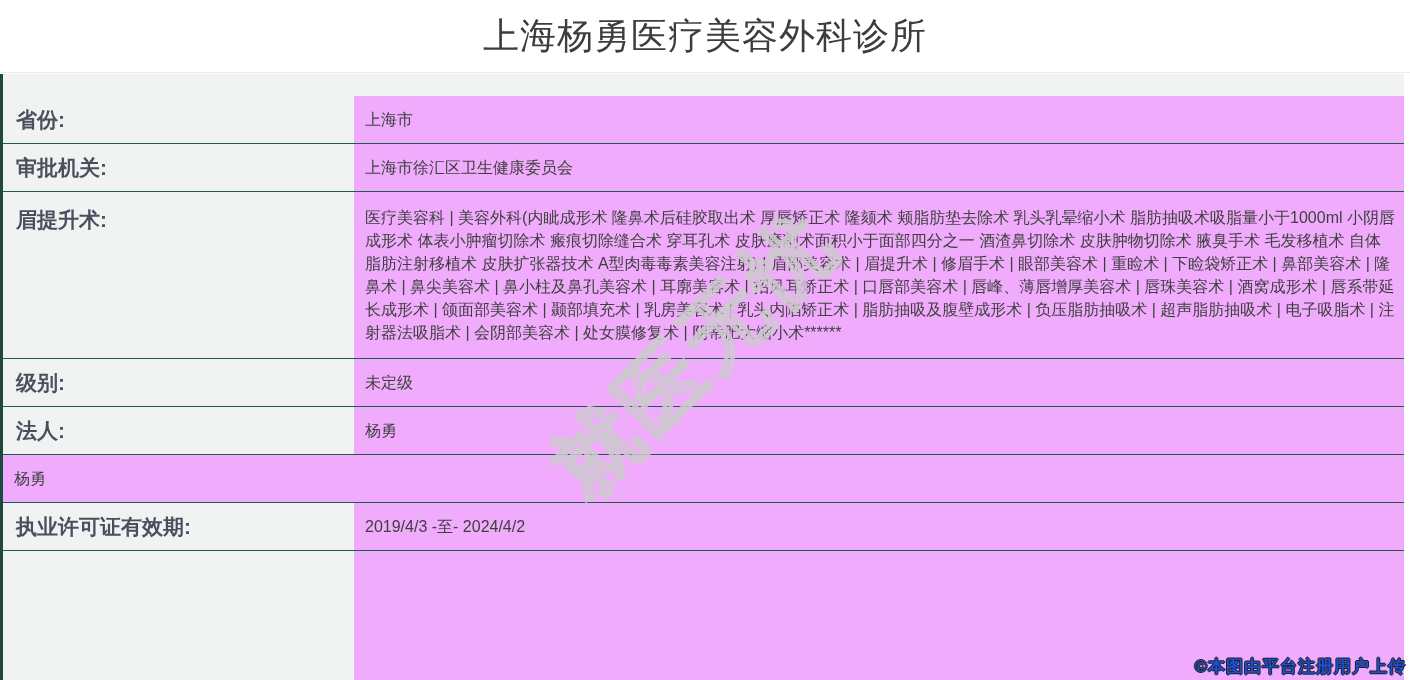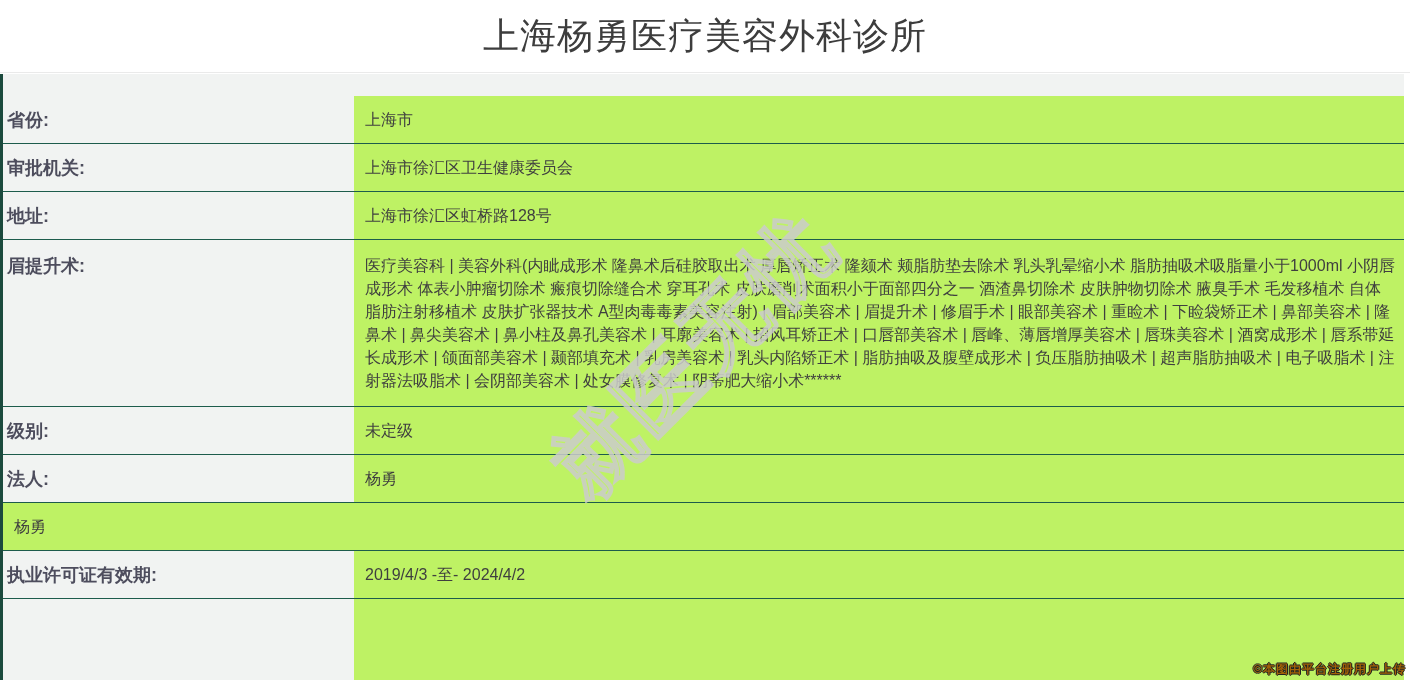--- a/index.html
+++ b/index.html
@@ -19,37 +19,37 @@
   .header{height:73px;display:flex;align-items:center;justify-content:center;
     background:#ffffff;border-bottom:1px solid #eaeaea;}
   .header h1{font-size:36px;font-weight:500;color:var(--title-fg);letter-spacing:1px;}
 
   .table-area{position:absolute;top:74px;left:0;width:1404px;height:606px;
     background:var(--label-bg);border-left:3px solid var(--left-border);
     padding-top:22px;overflow:hidden;display:flex;flex-direction:column;}
 
   .row{display:flex;border-bottom:1px solid var(--divider);min-height:48px;}
   .row .label{width:351px;flex:0 0 351px;background:var(--label-bg);
-    display:flex;align-items:center;padding-left:4px;
-    font-size:18px;font-weight:700;color:var(--label-fg);}
-  .row .value{flex:1;background:#bef264;display:flex;align-items:center;
+    display:flex;align-items:center;padding-left:13px;
+    font-size:21px;font-weight:700;color:var(--label-fg);}
+  .row .value{flex:1;background:#f0abfc;display:flex;align-items:center;
     padding:11px 8px 11px 11px;font-size:16px;color:var(--value-fg);line-height:23px;}
   .row.multiline .value{font-size:16px;align-items:flex-start;padding-top:14px;padding-bottom:14px;}
   .row.filler{border-bottom:none;flex:1;min-height:0;}
   .row.filler .value{padding:0;}
 
   .watermark{position:absolute;left:505px;top:210px;width:380px;height:290px;
     display:flex;align-items:center;justify-content:center;
     pointer-events:none;z-index:5;}
   .watermark span{font-size:84px;font-weight:700;letter-spacing:6px;white-space:nowrap;
     color:transparent;-webkit-text-stroke:2px var(--watermark);
     transform:rotate(-45deg);opacity:.85;}
 
   .copyright{position:absolute;right:4px;bottom:2px;z-index:6;
-    font-size:12px;font-weight:700;color:#a16207;letter-spacing:1px;
+    font-size:17px;font-weight:700;color:#1d4ed8;letter-spacing:1px;
     text-shadow:-1px 0 0 #222,1px 0 0 #222,0 -1px 0 #222,0 1px 0 #222;}
 </style>
 </head>
 <body>
 
 <div class="header">
   <h1>上海杨勇医疗美容外科诊所</h1>
 </div>
 
 <div class="table-area">
@@ -58,24 +58,20 @@
     <div class="label">省份:</div>
     <div class="value">上海市</div>
   </div>
 
   <div class="row">
     <div class="label">审批机关:</div>
     <div class="value">上海市徐汇区卫生健康委员会</div>
   </div>
 
 
-  <div class="row">
-    <div class="label">地址:</div>
-    <div class="value">上海市徐汇区虹桥路128号</div>
-  </div>
 
   <div class="row multiline">
     <div class="label" style="align-items:flex-start;padding-top:14px;">眉提升术:</div>
     <div class="value">医疗美容科 | 美容外科(内眦成形术 隆鼻术后硅胶取出术 厚唇矫正术 隆颏术 颊脂肪垫去除术 乳头乳晕缩小术 脂肪抽吸术吸脂量小于1000ml 小阴唇成形术 体表小肿瘤切除术 瘢痕切除缝合术 穿耳孔术 皮肤磨削术面积小于面部四分之一 酒渣鼻切除术 皮肤肿物切除术 腋臭手术 毛发移植术 自体脂肪注射移植术 皮肤扩张器技术 A型肉毒毒素美容注射) | 眉部美容术 | 眉提升术 | 修眉手术 | 眼部美容术 | 重睑术 | 下睑袋矫正术 | 鼻部美容术 | 隆鼻术 | 鼻尖美容术 | 鼻小柱及鼻孔美容术 | 耳廓美容术 | 招风耳矫正术 | 口唇部美容术 | 唇峰、薄唇增厚美容术 | 唇珠美容术 | 酒窝成形术 | 唇系带延长成形术 | 颌面部美容术 | 颞部填充术 | 乳房美容术 | 乳头内陷矫正术 | 脂肪抽吸及腹壁成形术 | 负压脂肪抽吸术 | 超声脂肪抽吸术 | 电子吸脂术 | 注射器法吸脂术 | 会阴部美容术 | 处女膜修复术 | 阴蒂肥大缩小术******</div>
   </div>
 
   <div class="row">
     <div class="label">级别:</div>
     <div class="value">未定级</div>
   </div>

